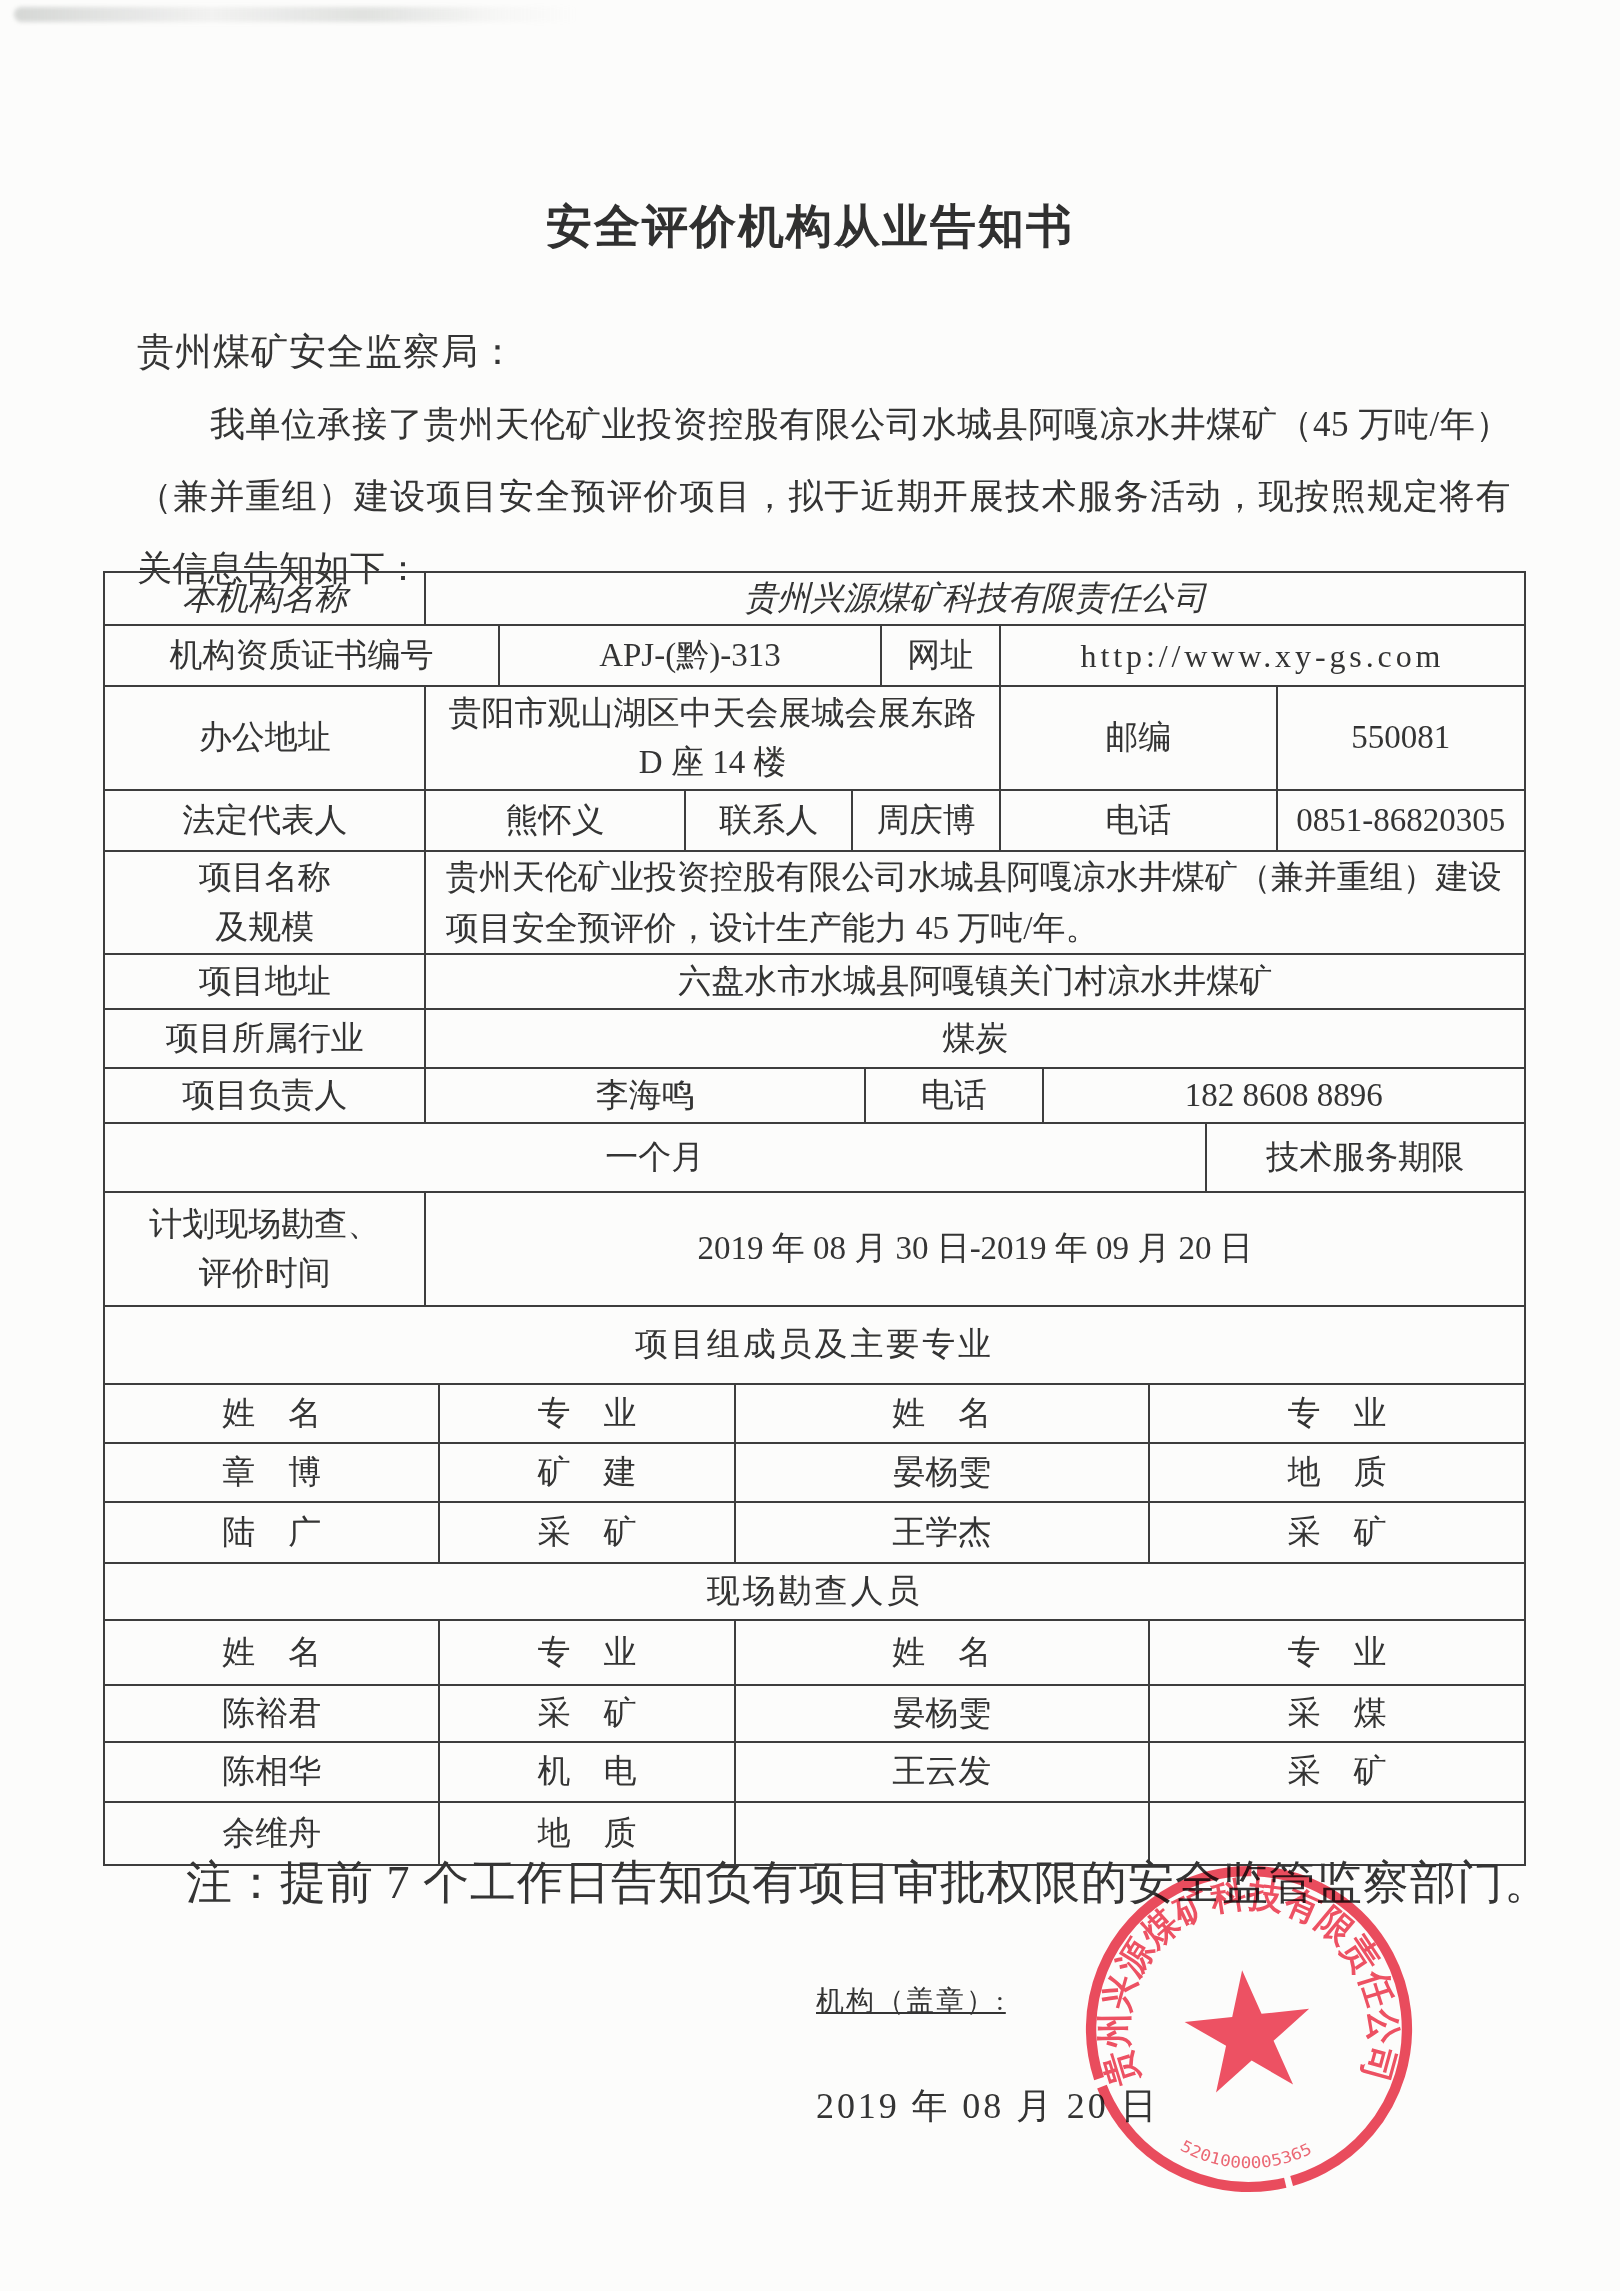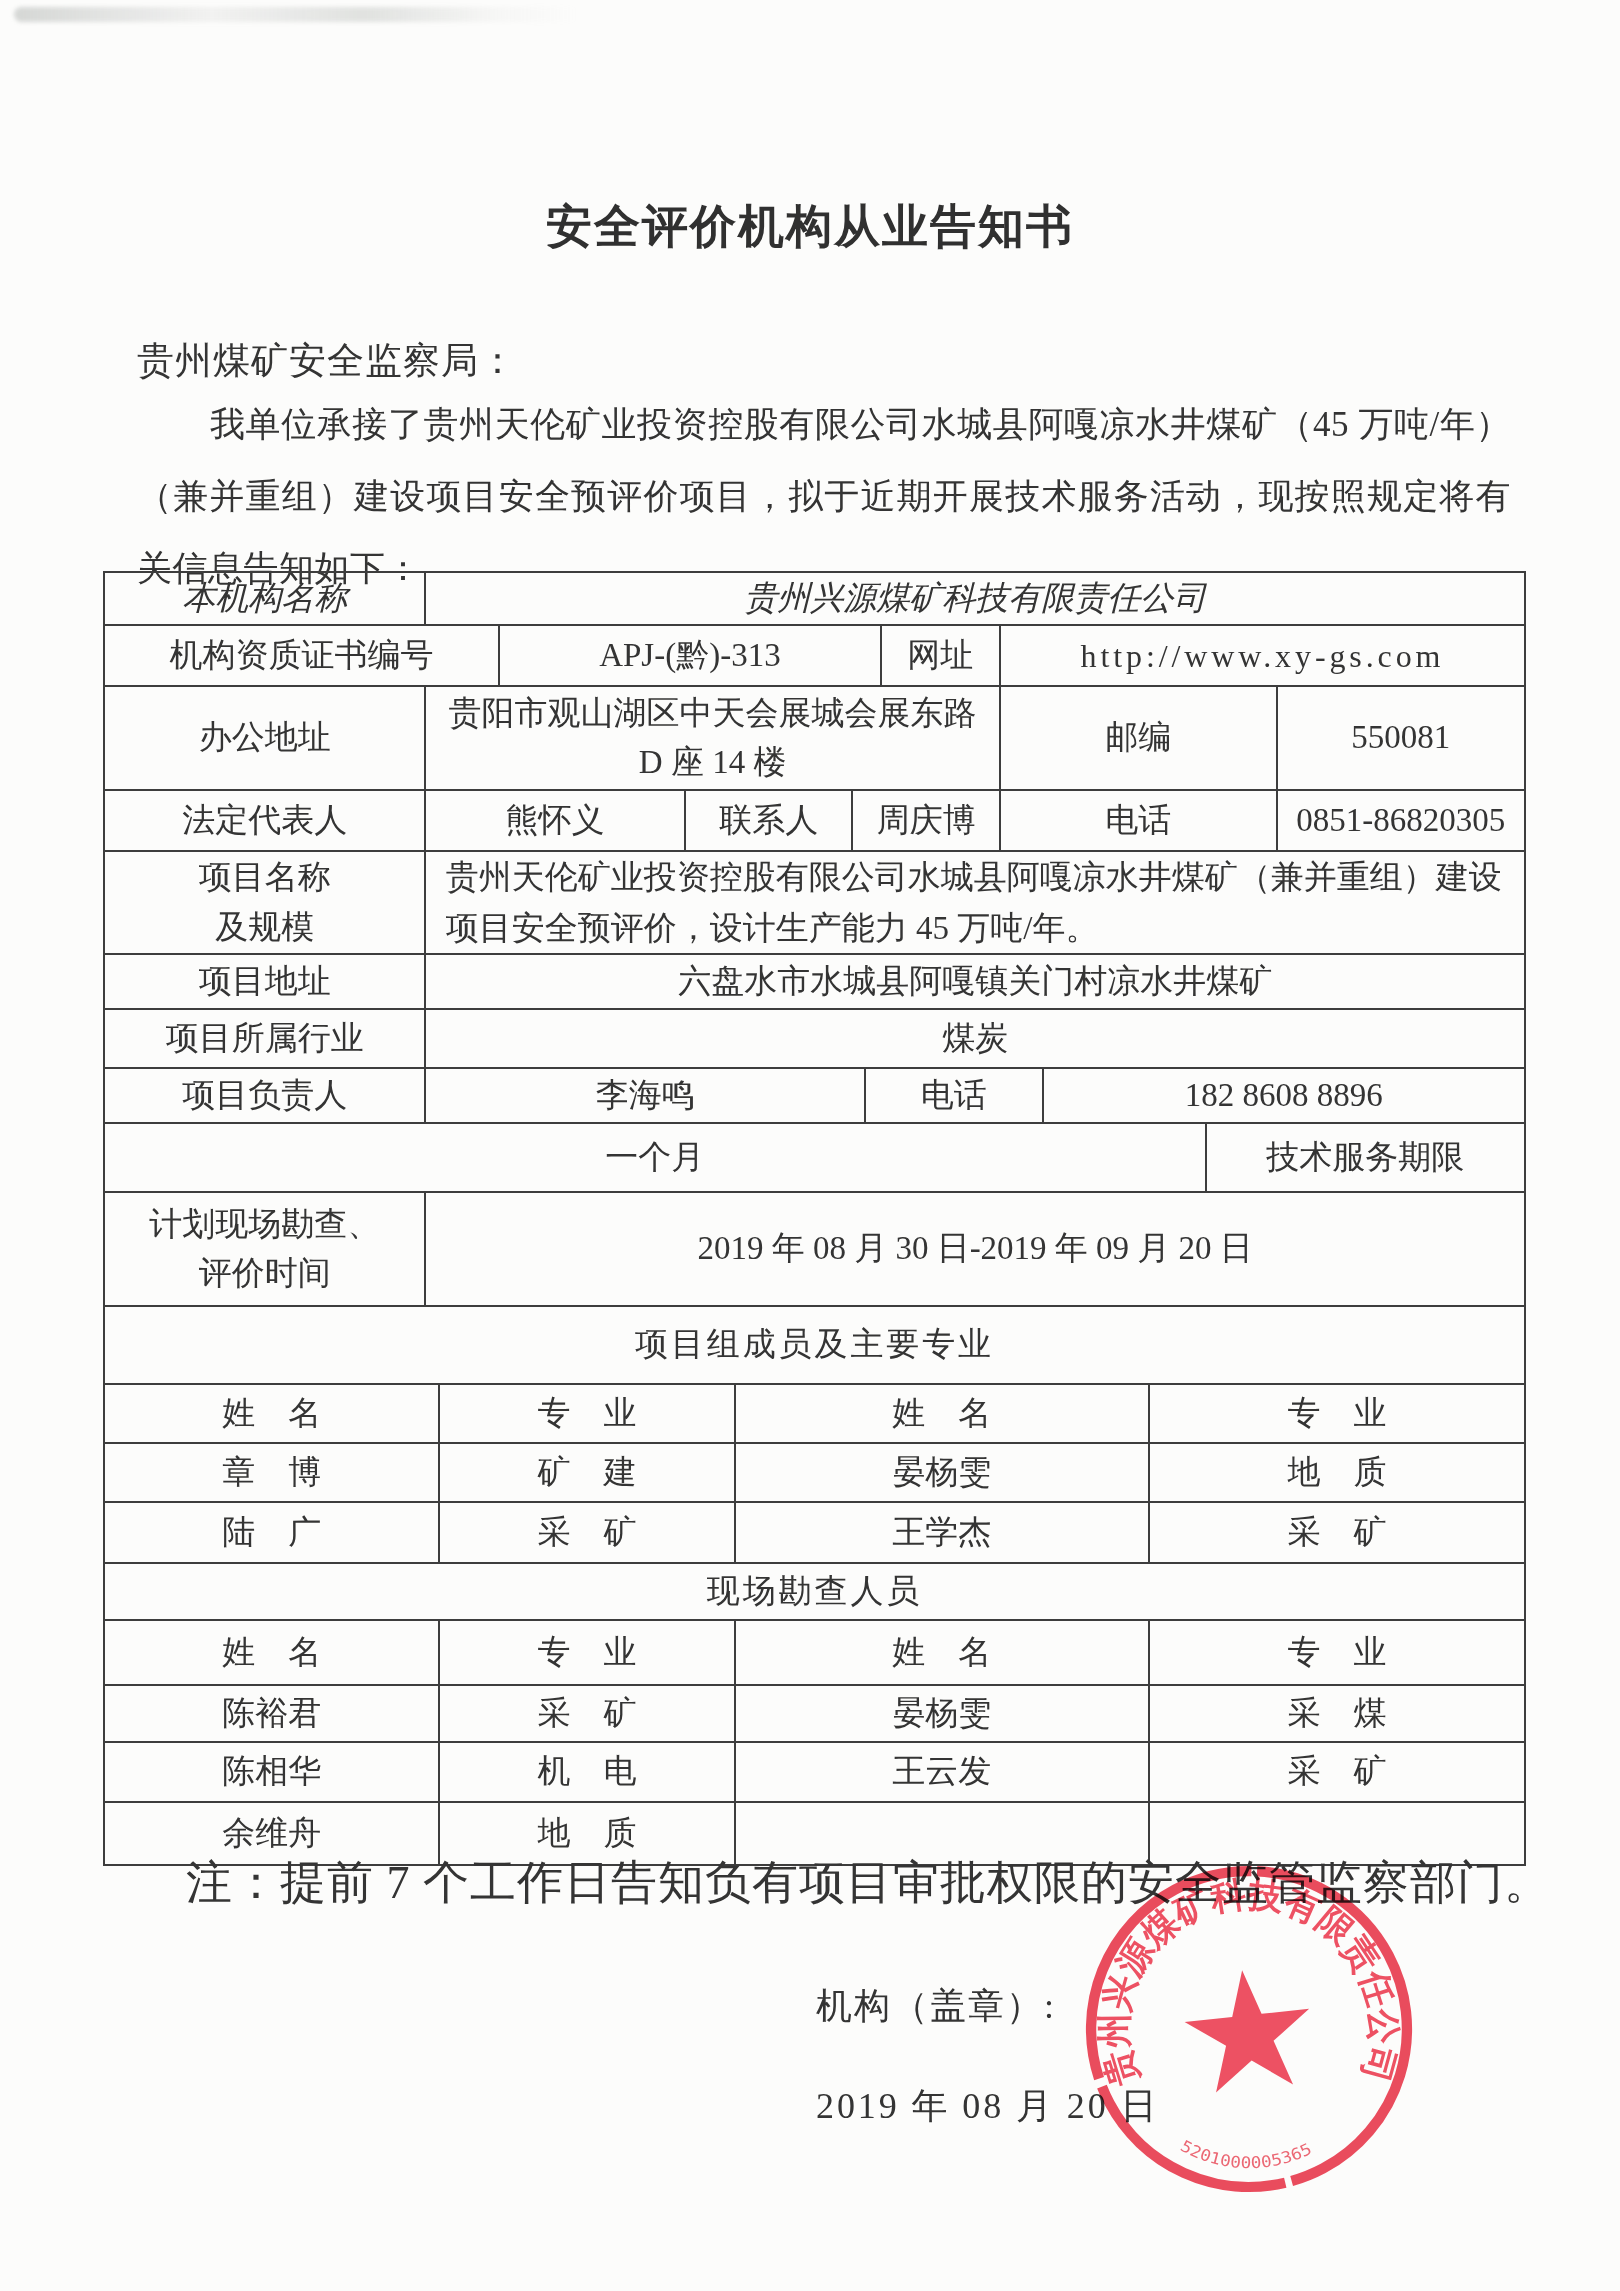--- a/index.html
+++ b/index.html
@@ -11,21 +11,21 @@
   }
   .artifact-strip {
     position:absolute; top:6.9px; left:13.7px; width:564px; height:14.7px;
     background:linear-gradient(90deg, rgba(150,155,152,.38), rgba(190,190,190,.16) 35%, rgba(160,165,160,.30) 62%, rgba(200,200,200,.10) 85%, rgba(210,210,210,0));
     filter:blur(2px); border-radius:7.8px;
   }
   .title {
     position:absolute; top:196px; left:0; width:100%; margin:0;
     text-align:center; font-size:46px; font-weight:bold; letter-spacing:2px; color:#303030;
   }
-  .addressee { position:absolute; top:327px; left:137px; font-size:37px; letter-spacing:1px;margin-top:9px; }
+  .addressee { position:absolute; top:327px; left:137px; font-size:37px; letter-spacing:1px; }
   .intro {
     position:absolute; top:389px; left:137px; width:1374px; margin:0;
     font-size:35px; line-height:72px; text-align:justify; text-indent:73px; letter-spacing:0.5px;
   }
   .dtable {
     position:absolute; left:103px; top:571px; width:1423px;
     border:2.9px solid #3d3d3d; box-sizing:border-box;
   }
   .trow { display:flex; border-top:2.9px solid #3d3d3d; box-sizing:border-box; }
   .trow:first-child { border-top:none;font-style:italic; }
@@ -33,21 +33,21 @@
     box-sizing:border-box; border-left:2.9px solid #3d3d3d;
     display:flex; flex-direction:column; align-items:center; justify-content:center;
     font-size:33px; line-height:1.5; text-align:center; overflow:hidden;
   }
   .tcell:first-child { border-left:none; }
   .tcell.left { align-items:flex-start; text-align:left; padding:0 19.6px; line-height:51px; display:flex; justify-content:center; }
   .tcell.wrap2 { line-height:49px; padding:0 13.7px;text-align:center; }
   .tcell.hdr { letter-spacing:2.9px; }
   .tcell.mono { letter-spacing:3.9px; font-size:32px; }
   .note { position:absolute; top:1852px; left:186px; font-size:46px; letter-spacing:1px; }
-  .sig  { position:absolute; top:1982px; left:816px; font-size:36px; letter-spacing:2px; }
+  .sig  { position:absolute; top:1982px; left:816px; font-size:28px; letter-spacing:2px;text-decoration:underline; }
   .date { position:absolute; top:2082px; left:816px; font-size:36px; letter-spacing:2.9px; }
   .stamp {
     position:absolute; left:1061px; top:1841px; width:376px; height:376px;
     mix-blend-mode:multiply; opacity:0.88;
   }
 </style>
 </head>
 <body>
 
 <div class="page">

